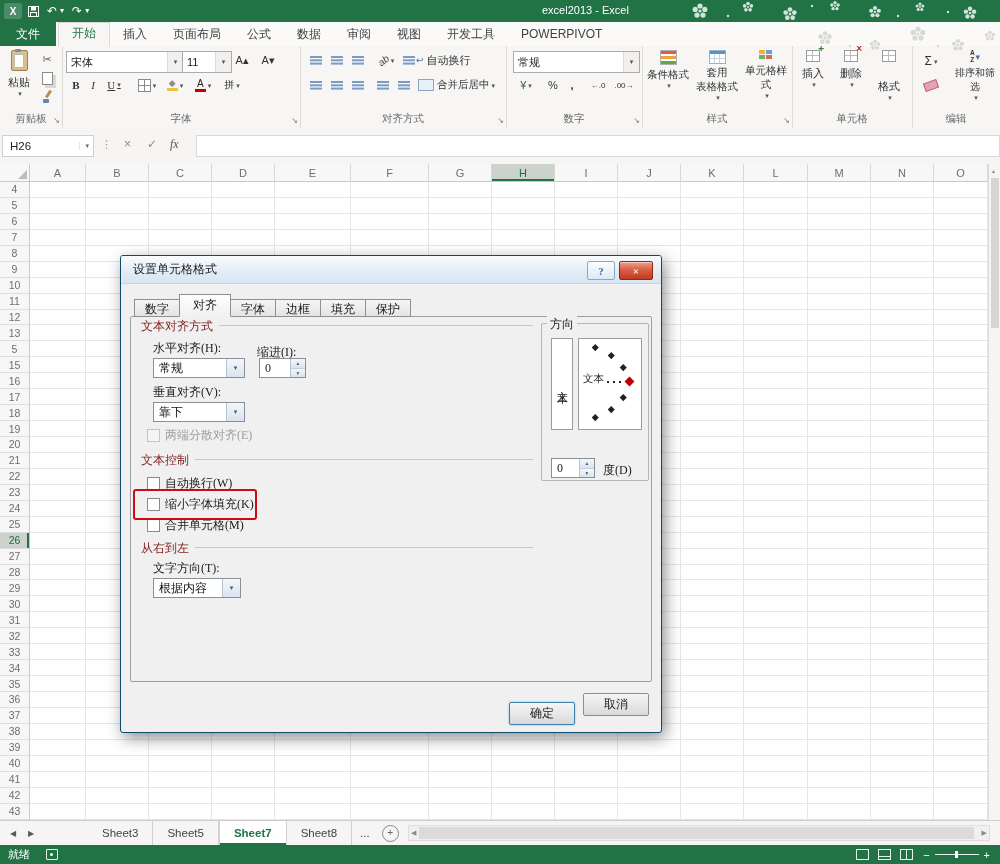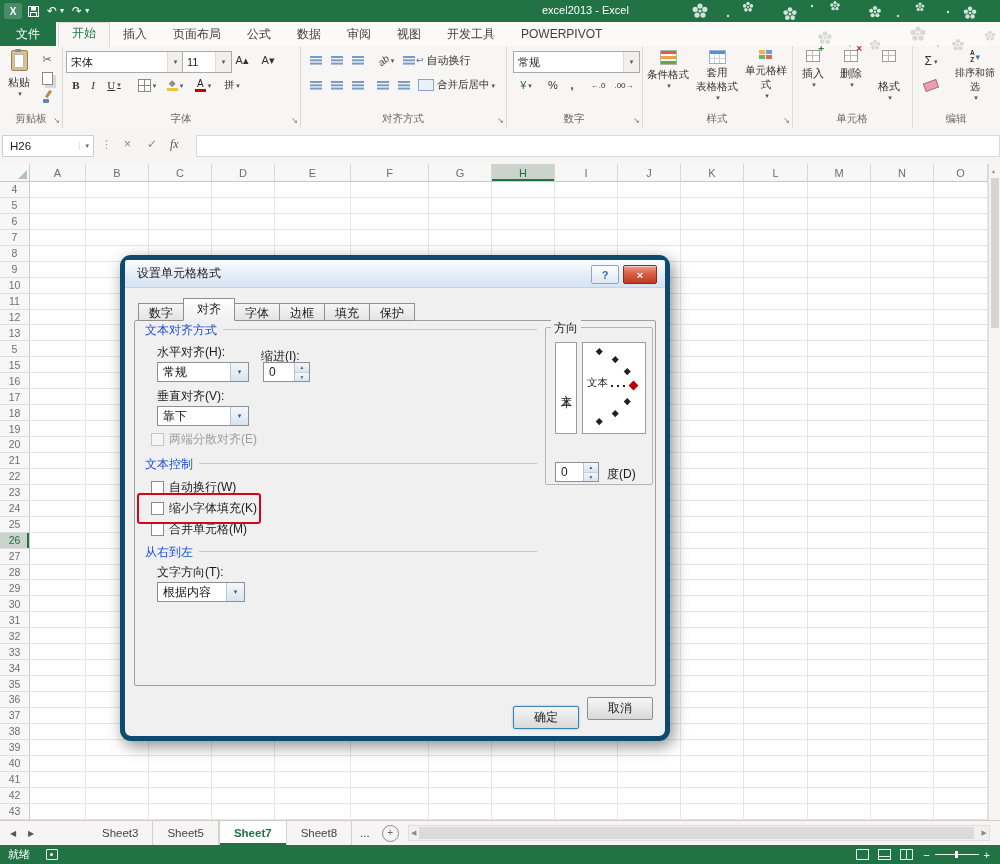--- a/index.html
+++ b/index.html
@@ -110,39 +110,39 @@
   .rowh.sel{background:#ccd3cc;color:#1e6f42;box-shadow:inset -2px 0 0 #217346;}
   .gridbody{position:absolute;left:30px;top:182px;width:958px;height:638px;background:#fff;}
   .hrow{height:15.95px;border-bottom:1px solid #e6e6e6;box-sizing:border-box;}
   .vline{position:absolute;top:0;bottom:0;width:1px;background:#e6e6e6;}
   .vscroll{position:absolute;left:988px;top:164px;width:12px;height:656px;background:#f6f5f4;border-left:1px solid #dcdcdc;box-sizing:border-box;}
   .vscroll .ar{position:absolute;left:2px;font-size:6px;color:#8a8a8a;}
   .vthumb{position:absolute;left:2px;top:14px;width:8px;height:150px;background:#d6d5d4;}
 
   
   .dialog{position:absolute;left:120px;top:255px;width:540px;height:476px;background:#f0f0f0;
-          border:5px solid #0c4a6e;border-radius:11px;box-shadow:3px 5px 16px rgba(0,0,0,.45);z-index:60;
-          font-size:12px;color:#1a1a1a;}
+          border:1px solid #0c4a6e;border-radius:3px;box-shadow:3px 5px 16px rgba(0,0,0,.45);z-index:60;
+          font-size:12px;color:#1a1a1a;font-family:Liberation Serif, serif;}
   .dtitle{position:absolute;left:0;top:0;right:0;height:28px;border-radius:2px 2px 0 0;
           background:linear-gradient(180deg,#fafcfe,#e4edf7 55%,#d7e4f3);border-bottom:1px solid #c8d4e2;
           display:flex;align-items:center;padding-left:12px;box-sizing:border-box;}
   .dhelp{position:absolute;right:46px;top:5px;width:26px;height:17px;border:1px solid #93a7bc;border-radius:2px;
          background:linear-gradient(#fdfeff,#dde8f3);color:#2f6fae;font-weight:bold;font-size:11px;
          display:flex;align-items:center;justify-content:center;}
   .dclose{position:absolute;right:8px;top:5px;width:32px;height:17px;border:1px solid #8e2a18;border-radius:2px;
           background:linear-gradient(#f0a08e,#d95f44 45%,#c03a20);color:#fff;font-weight:bold;font-size:11px;
           display:flex;align-items:center;justify-content:center;box-shadow:inset 0 1px 0 rgba(255,255,255,.5);}
   .dlg-tabs{position:absolute;left:13px;top:39px;height:22px;display:flex;align-items:flex-end;z-index:2;}
   .dtab{height:18px;line-height:18px;padding:0 10px;background:linear-gradient(#f5f5f5,#e4e4e4);
         border:1px solid #8f8f8f;margin-right:-1px;font-size:12px;box-sizing:border-box;}
   .dtab.active{height:23px;line-height:21px;padding:0 13px;background:linear-gradient(#fefefe,#f1f1f1);
         border-bottom:1px solid #f0f0f0;z-index:3;position:relative;}
   .dlg-panel{position:absolute;left:9px;right:9px;top:60px;height:366px;background:#f0f0f0;
              border:1px solid #9aa0a6;border-radius:2px;box-sizing:border-box;}
-  .dsec{position:absolute;font-size:12px;color:#1d4ed8;}
+  .dsec{position:absolute;font-size:12px;color:#7f1d1d;}
   .sline{position:absolute;height:1px;background:#c9c9c9;}
   .dlab{position:absolute;font-size:12px;color:#1a1a1a;}
   .dcombo{position:absolute;height:20px;background:#fff;border:1px solid #8b9097;display:flex;align-items:center;
           font-size:12px;padding-left:5px;box-sizing:border-box;color:#111;}
   .dcombo .btn{margin-left:auto;width:17px;align-self:stretch;display:flex;align-items:center;justify-content:center;
                background:linear-gradient(#f3f7fb,#d9e4f0);border-left:1px solid #b8c4d2;font-size:7px;color:#4a5a6a;}
   .dspin{position:absolute;height:20px;background:#fff;border:1px solid #8b9097;display:flex;box-sizing:border-box;font-size:12px;}
   .dspin .val{flex:1;display:flex;align-items:center;padding-left:5px;}
   .dspin .ud{width:14px;display:flex;flex-direction:column;border-left:1px solid #b8c4d2;}
   .dspin .ud span{flex:1;display:flex;align-items:center;justify-content:center;font-size:5.5px;color:#4a5a6a;

